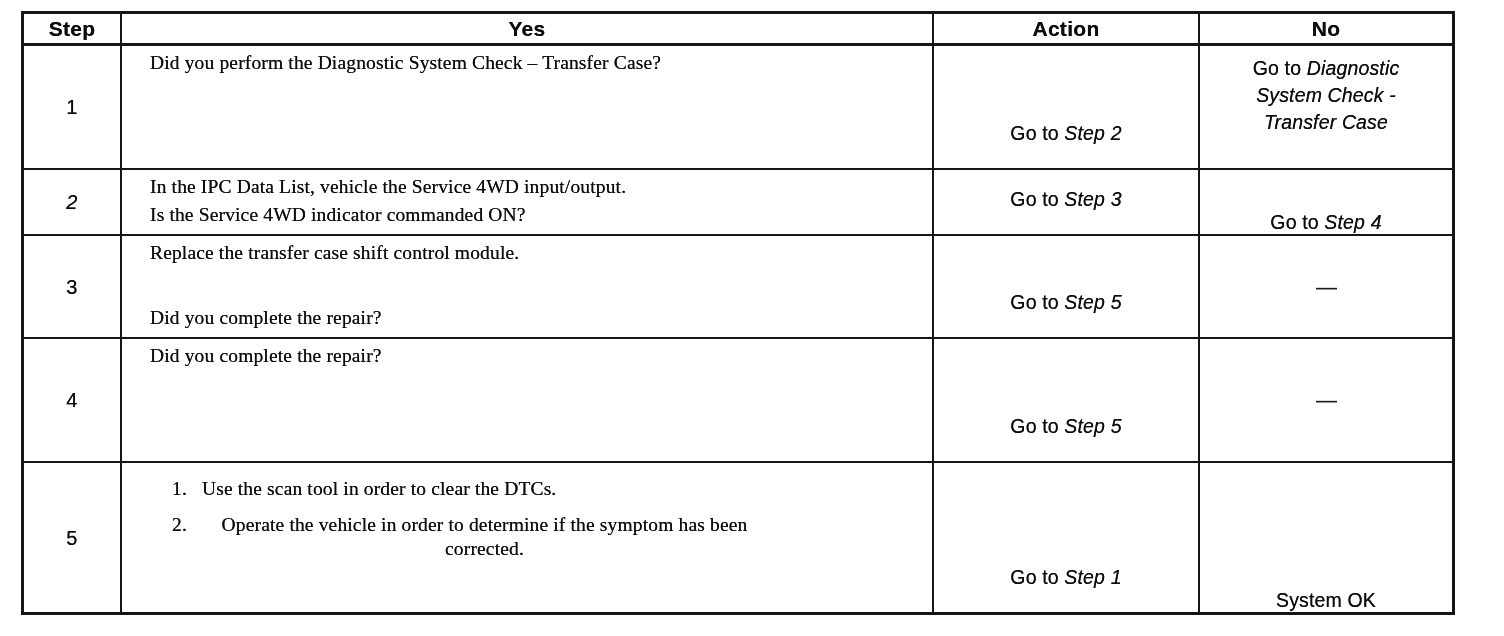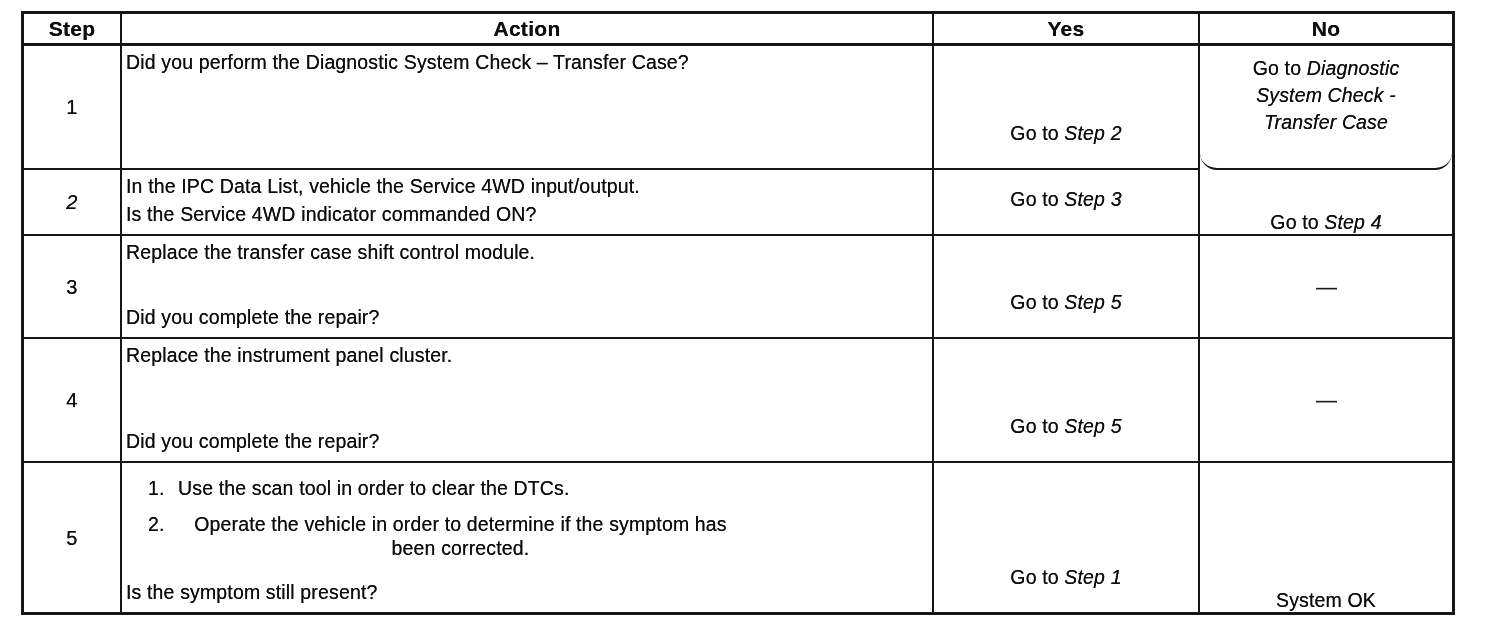--- a/index.html
+++ b/index.html
@@ -53,32 +53,33 @@
   .step {
     display: flex;
     align-items: center;
     justify-content: center;
     font-size: 20px;
   }
   .action {
     display: flex;
     flex-direction: column;
     justify-content: space-between;
-    padding: 5px 14px 8px 4px;
+    padding: 5px 14px 8px 28px;
     text-align: left;
+    font-family: Liberation Serif, serif;
   }
   .action.single { justify-content: flex-start; }
   .yes, .no {
     display: flex;
     flex-direction: column;
     align-items: center;
     text-align: center;
   }
   .yes { justify-content: flex-end; padding-bottom: 23px; }
-  .no.top { justify-content: flex-start; padding-top: 9px; border-radius: 17px; }
+  .no.top { justify-content: flex-start; padding-top: 9px; }
   .no.middle { justify-content: center; }
   .no.bottom { justify-content: flex-end; }
   .it { font-style: italic; }
   .no-wrap-box {
     width: 200px;
     text-align: center;
     line-height: 1.38;
   }
   .dash {
     font-size: 21px;
@@ -98,22 +99,22 @@
   }
   .litext { max-width: 565px; text-align: center; }
 </style>
 </head>
 <body>
 
 <div class="page">
   <div class="dtable">
 
     <div class="c hcell">Step</div>
+    <div class="c hcell">Yes</div>
     <div class="c hcell">Action</div>
-    <div class="c hcell">Yes</div>
     <div class="c hcell lastcol">No</div>
 
     <div class="c step">
       <span>1</span>
     </div>
     <div class="c action single">
       <div>Did you perform the Diagnostic System Check – Transfer Case?</div>
     </div>
     <div class="c yes">
       <div><span>Go to </span><span class="it">Step 2</span></div>
@@ -147,21 +148,20 @@
       <div><span>Go to </span><span class="it">Step 5</span></div>
     </div>
     <div class="c no middle lastcol">
       <div class="dash">—</div>
     </div>
 
     <div class="c step">
       <span>4</span>
     </div>
     <div class="c action">
-      <div>Replace the instrument panel cluster.</div>
       <div>Did you complete the repair?</div>
     </div>
     <div class="c yes">
       <div><span>Go to </span><span class="it">Step 5</span></div>
     </div>
     <div class="c no middle lastcol">
       <div class="dash">—</div>
     </div>
 
     <div class="c step lastrow">
@@ -171,21 +171,20 @@
       <div class="list">
         <div class="li">
           <span class="num">1.</span>
           <span class="litext">Use the scan tool in order to clear the DTCs.</span>
         </div>
         <div class="li">
           <span class="num">2.</span>
           <span class="litext">Operate the vehicle in order to determine if the symptom has been corrected.</span>
         </div>
       </div>
-      <div>Is the symptom still present?</div>
     </div>
     <div class="c yes lastrow">
       <div><span>Go to </span><span class="it">Step 1</span></div>
     </div>
     <div class="c no bottom lastcol lastrow">
       <div>System OK</div>
     </div>
 
   </div>
 </div>

